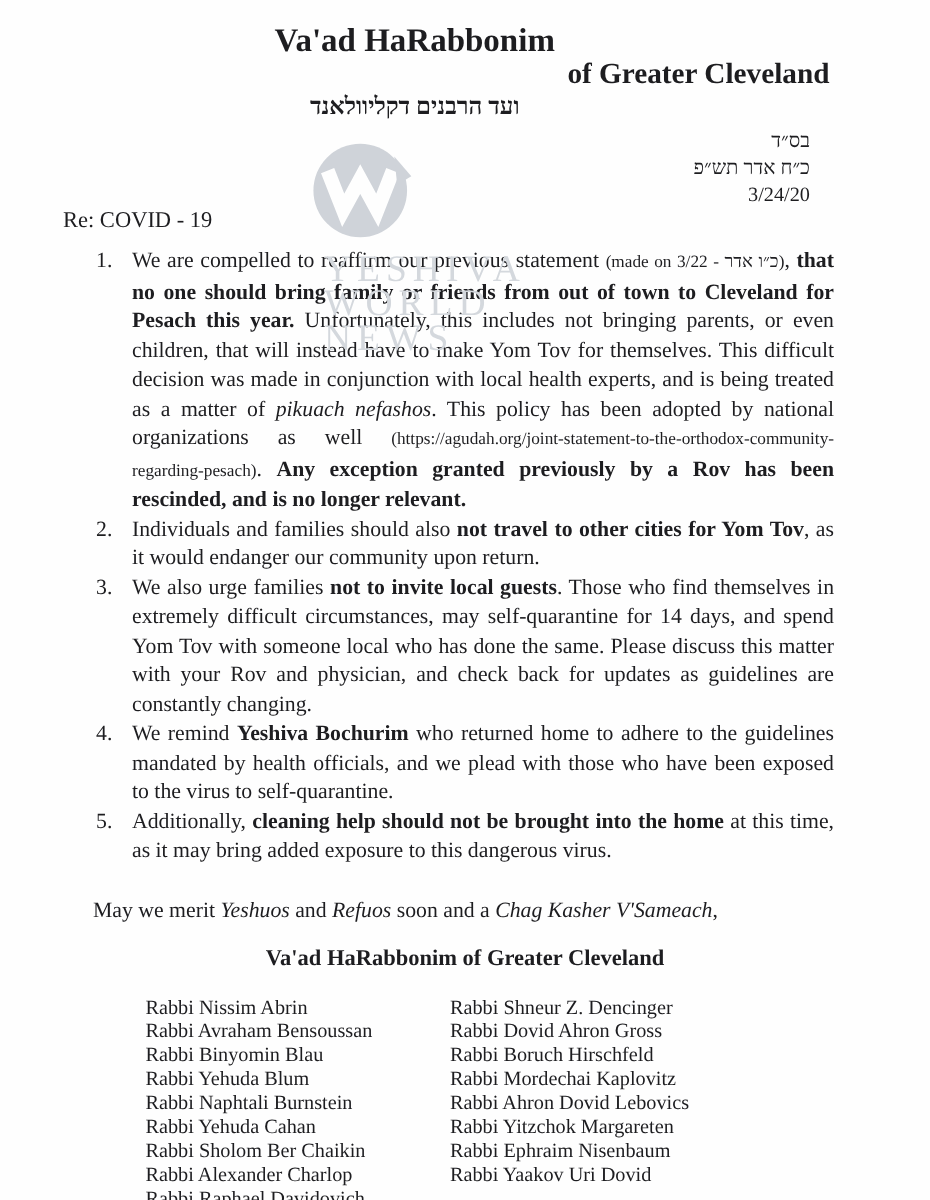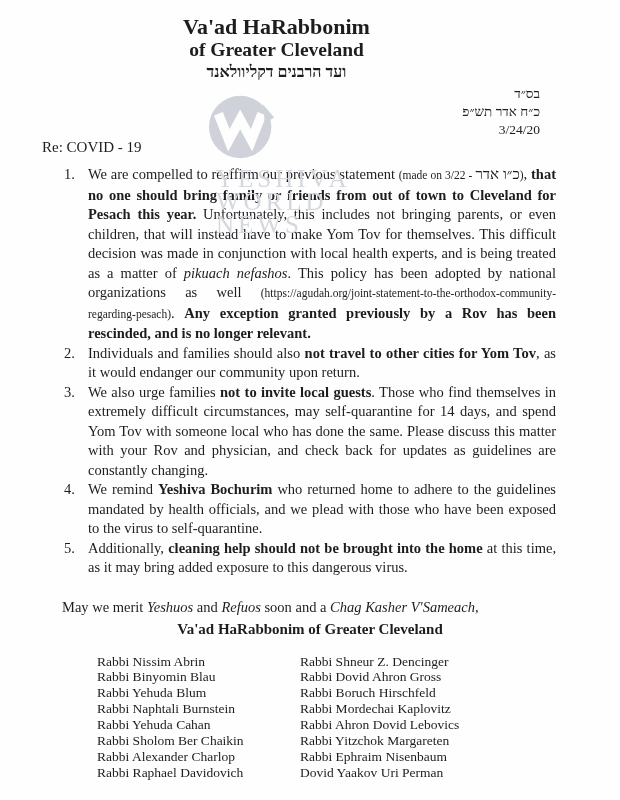--- a/index.html
+++ b/index.html
@@ -38,21 +38,21 @@
     color: #d4d8dd;
   }
 
   
   .header {
     width: 553px;
     padding-top: 14px;
     text-align: center;
   }
   .title-1 { font-size: 22px; line-height: 25px; font-weight: bold; }
-  .title-2 { font-size: 19.5px; line-height: 22px; font-weight: bold; }
+  .title-2 { font-size: 19.5px; line-height: 22px; font-weight: bold; text-align: right; }
   .title-he { font-size: 16px; line-height: 21px; font-weight: bold; direction: rtl; }
 
   
   .date-block {
     position: absolute;
     top: 85px;
     right: 80px;
     text-align: right;
     font-size: 13.5px;
     line-height: 18px;
@@ -72,30 +72,30 @@
     line-height: 19.5px;
   }
   .item { display: flex; }
   .num  { flex: none; width: 24px; }
   .ibody { flex: 1; text-align: justify; }
 
   .seg-normal { }
   .seg-bold   { font-weight: bold; }
   .seg-italic { font-style: italic; }
   .seg-small  { font-size: 11.5px; }
-  .seg-small-hebrew { font-size: 15px; }
+  .seg-small-hebrew { font-size: 12px; }
 
   
   .closing {
     margin: 20px 64px 0 62px;
     font-size: 14.5px;
     line-height: 19px;
   }
   .signature {
-    margin-top: 4px;
+    margin-top: 14px;
     text-align: center;
     font-weight: bold;
     font-size: 15px;
   }
 
   
   .signatories {
     margin: 16px 0 0 97px;
     display: flex;
     font-size: 13.5px;
@@ -160,33 +160,34 @@
         <div class="ibody"><span class="seg-normal">Additionally, </span><span class="seg-bold">cleaning help should not be brought into the home</span><span class="seg-normal"> at this time, as it may bring added exposure to this dangerous virus.</span></div>
       </div>
     </div>
 
   <div class="closing"><span class="seg-normal">May we merit </span><span class="seg-italic">Yeshuos</span><span class="seg-normal"> and </span><span class="seg-italic">Refuos</span><span class="seg-normal"> soon and a </span><span class="seg-italic">Chag Kasher V'Sameach</span><span class="seg-normal">,</span></div>
   <div class="signature">Va'ad HaRabbonim of Greater Cleveland</div>
 
   <div class="signatories">
     <div class="col-left">
         <div>Rabbi Nissim Abrin</div>
+        <div>Rabbi Avraham Bensoussan</div>
         <div>Rabbi Binyomin Blau</div>
         <div>Rabbi Yehuda Blum</div>
         <div>Rabbi Naphtali Burnstein</div>
         <div>Rabbi Yehuda Cahan</div>
         <div>Rabbi Sholom Ber Chaikin</div>
         <div>Rabbi Alexander Charlop</div>
         <div>Rabbi Raphael Davidovich</div>
       </div>
     <div class="col-right">
         <div>Rabbi Shneur Z. Dencinger</div>
         <div>Rabbi Dovid Ahron Gross</div>
         <div>Rabbi Boruch Hirschfeld</div>
         <div>Rabbi Mordechai Kaplovitz</div>
         <div>Rabbi Ahron Dovid Lebovics</div>
         <div>Rabbi Yitzchok Margareten</div>
         <div>Rabbi Ephraim Nisenbaum</div>
-        <div>Dovid Yaakov Uri Perman</div>
+        <div>Rabbi Yaakov Uri Dovid</div>
       </div>
   </div>
 
 </div>
 
 </body></html>

